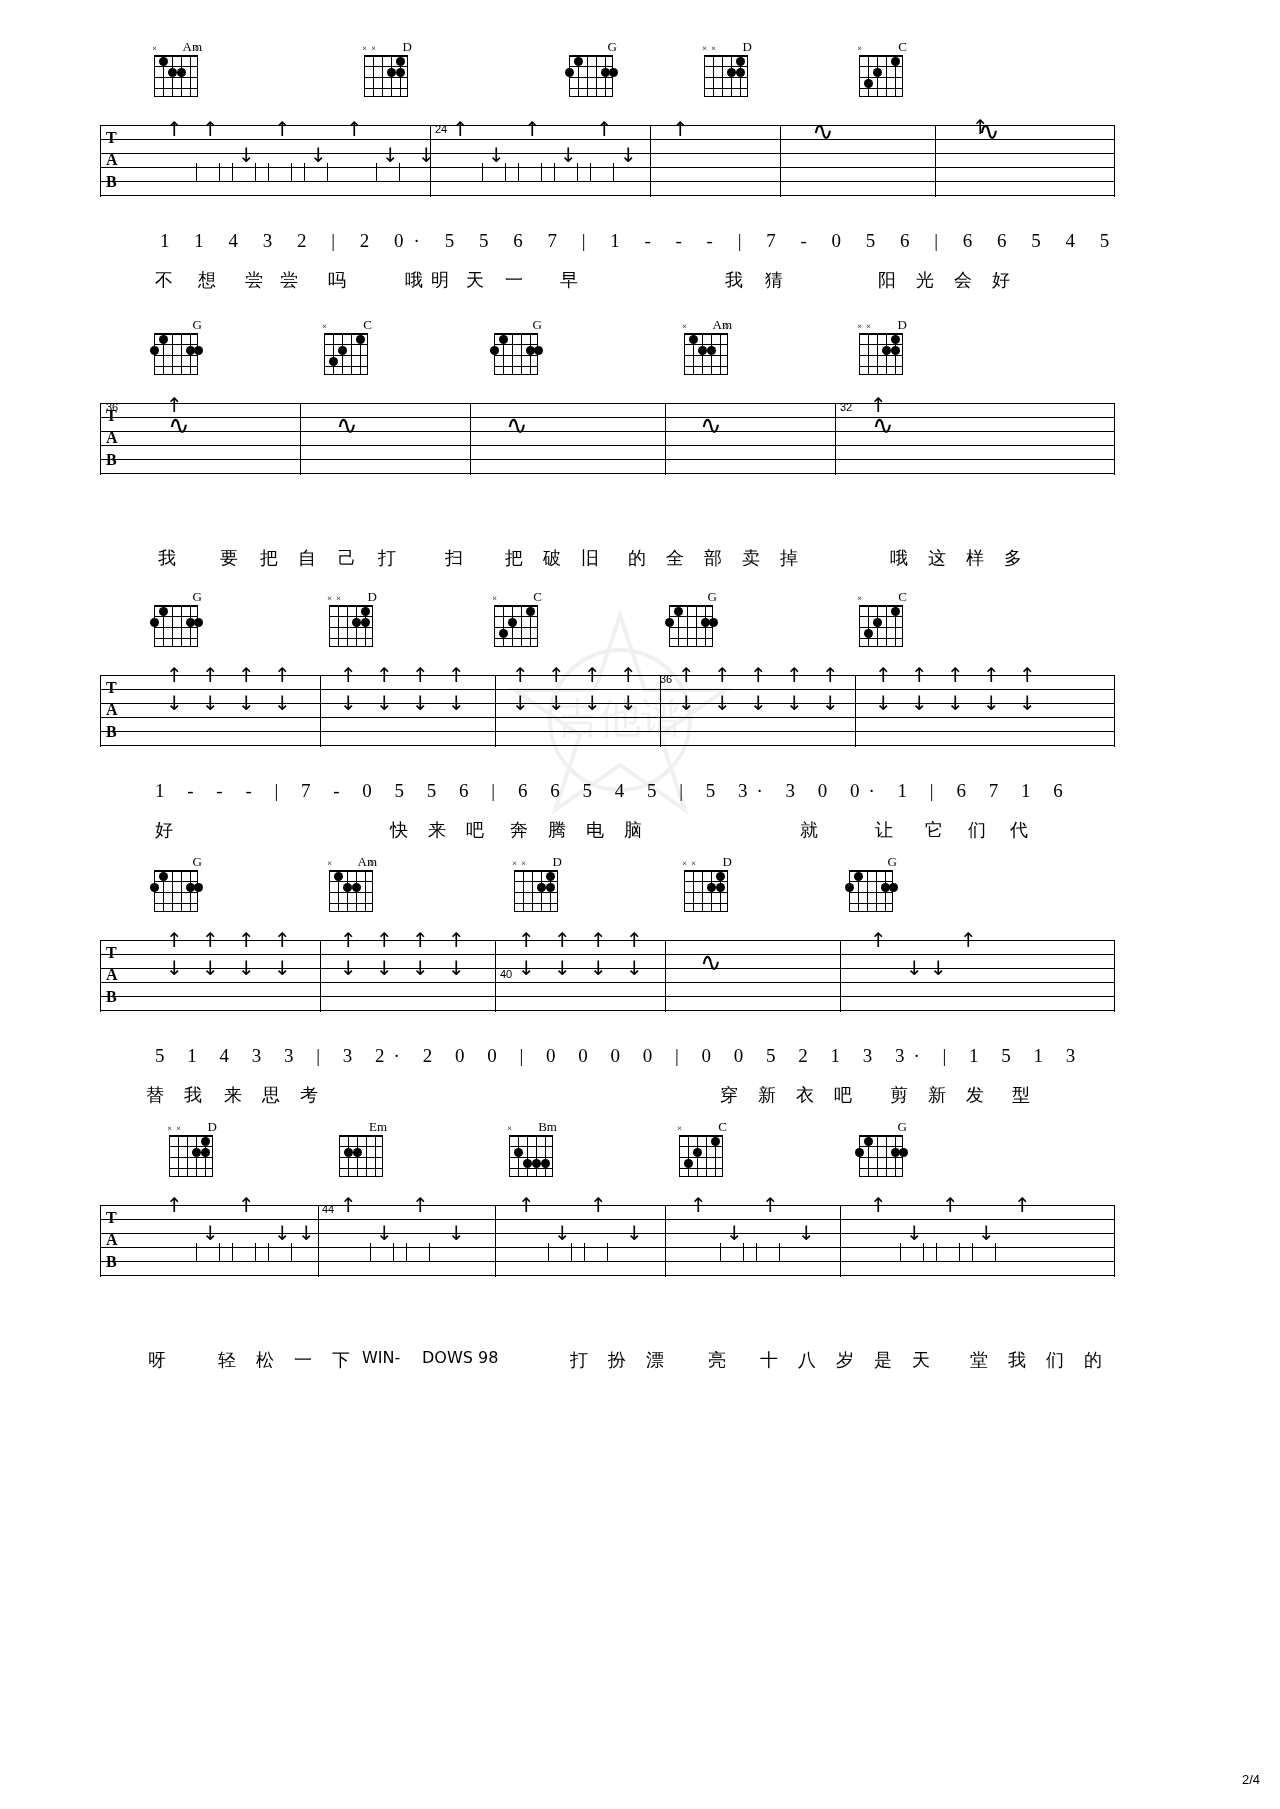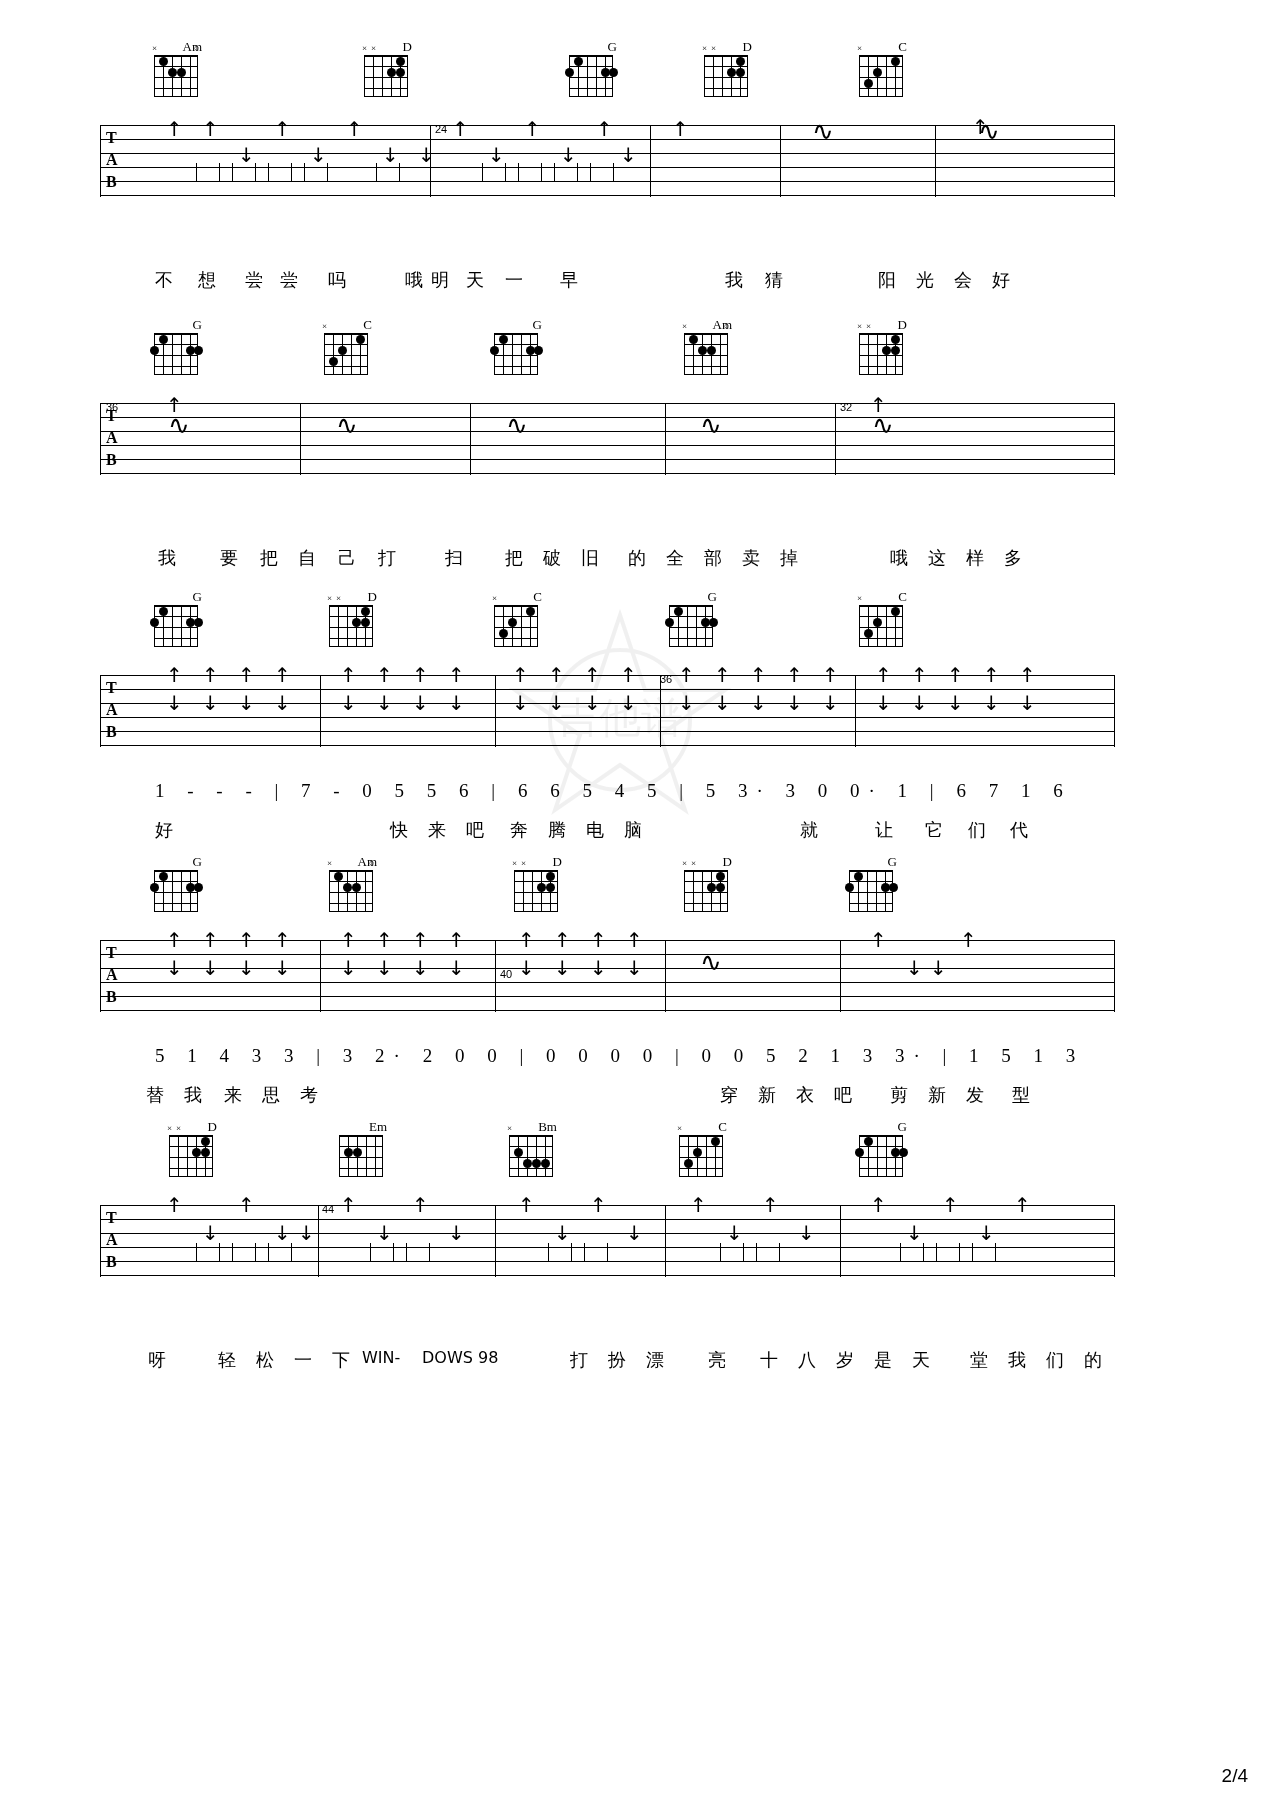--- a/index.html
+++ b/index.html
@@ -36,21 +36,21 @@
   .strums { position:absolute; left:0; right:0; top:-22px; height:110px; }
   .arrow { position:absolute; font-size:20px; line-height:20px; font-family:"DejaVu Sans", sans-serif; }
   .sq { position:absolute; border-left:1px solid #000; border-right:1px solid #000; border-bottom:1px solid #000; }
   .wavy { position:absolute; font-size:26px; line-height:20px; font-family:"DejaVu Sans", sans-serif; }
 
   
   .numrow { position:relative; height:30px; }
   .lyrrow { position:relative; height:28px; }
   .tok { position:absolute; font-size:19px; font-family:"Liberation Serif", serif; white-space:nowrap; }
   .lyr { position:absolute; font-size:18px; font-family:"DejaVu Sans", sans-serif; white-space:nowrap; }
-  .pagenum { position:absolute; right:32px; bottom:22px; font-size:19px; font-family:"Liberation Sans", sans-serif;}
+  .pagenum { position:absolute; right:20px; bottom:22px; font-size:13px; font-family:"Liberation Sans", sans-serif;}
 </style>
 </head>
 <body>
 
 <div class="page">
 
   <svg class="watermark" viewBox="0 0 300 250">
     <polygon points="150,15 175,90 255,90 190,135 215,210 150,165 85,210 110,135 45,90 125,90" fill="none" stroke="#777" stroke-width="4"></polygon>
     <circle cx="150" cy="120" r="70" fill="none" stroke="#777" stroke-width="4"></circle>
     <text x="150" y="132" font-size="42" fill="#777" text-anchor="middle" font-family="'Liberation Serif',serif">吉他谱</text>
@@ -204,20 +204,23 @@
         <div class="sq" style="left:168px;top:60px;width:22px;height:18px;"></div>
         <div class="sq" style="left:204px;top:60px;width:22px;height:18px;"></div>
         <div class="sq" style="left:276px;top:60px;width:22px;height:18px;"></div>
         <div class="sq" style="left:382px;top:60px;width:22px;height:18px;"></div>
         <div class="sq" style="left:418px;top:60px;width:22px;height:18px;"></div>
         <div class="sq" style="left:454px;top:60px;width:22px;height:18px;"></div>
         <div class="sq" style="left:490px;top:60px;width:22px;height:18px;"></div>
       </div>
     </div>
 
+    <div class="numrow" style="position:absolute;left:100px;top:190px;width:1015px;">
+      <div class="tok" style="left:60px;top:0;letter-spacing:10px;">1 1 4 3   2 | 2 0· 5 5  6  7 | 1 - - - | 7 - 0 5 6 | 6 6 5 4 5</div>
+    </div>
 
     <div class="lyrrow" style="position:absolute;left:100px;top:228px;width:1015px;">
       <div class="lyr" style="left:55px">不</div>
       <div class="lyr" style="left:98px">想</div>
       <div class="lyr" style="left:145px">尝</div>
       <div class="lyr" style="left:180px">尝</div>
       <div class="lyr" style="left:228px">吗</div>
       <div class="lyr" style="left:305px">哦</div>
       <div class="lyr" style="left:331px">明</div>
       <div class="lyr" style="left:366px">天</div>

